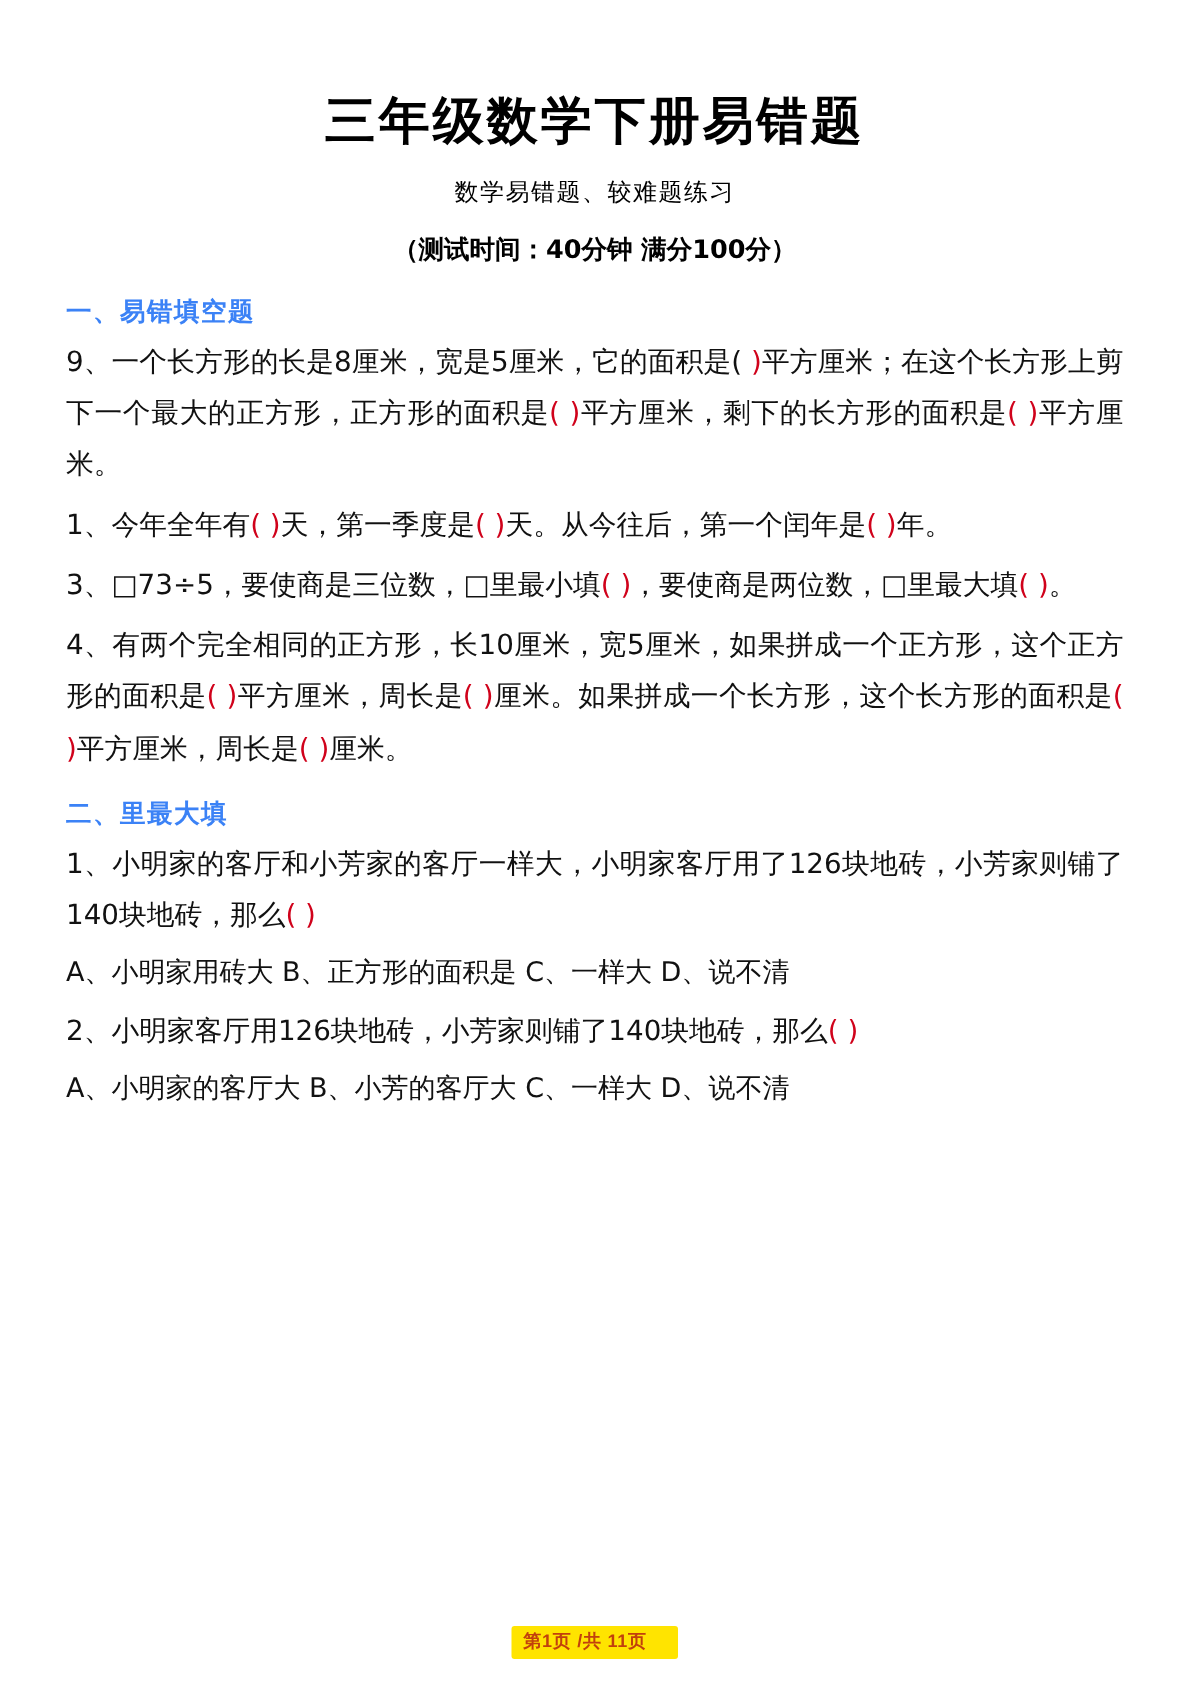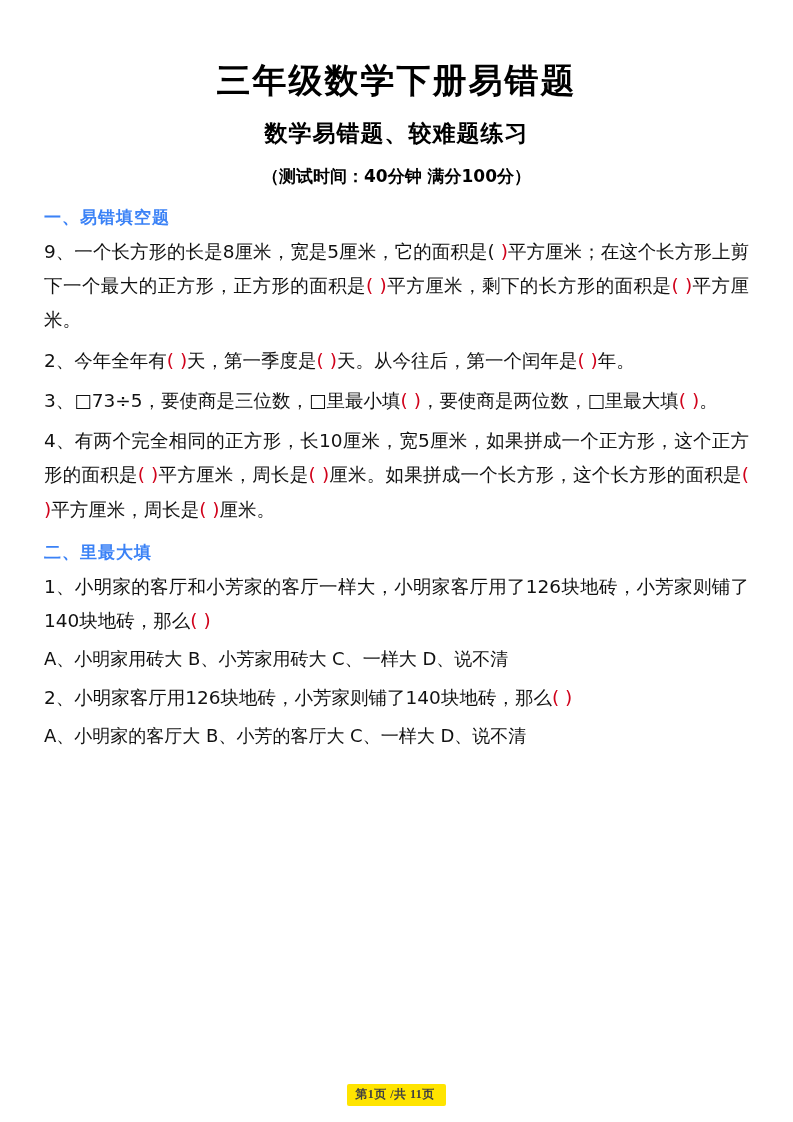--- a/index.html
+++ b/index.html
@@ -26,22 +26,22 @@
     text-align: center;
     font-size: 34px;
     font-weight: bold;
     letter-spacing: 2px;
     margin: 18px 0 4px 0;
     color: #000000;
     font-family: "DejaVu Sans", sans-serif;
   }
   .doc-subtitle {
     text-align: center;
-    font-size: 23px;
-    font-weight: bold;
+    font-size: 16px;
+    font-weight: normal;
     letter-spacing: 1px;
     margin: 14px 0 2px 0;
     color: #000000;
     font-family: "DejaVu Sans", sans-serif;
   }
   .doc-meta {
     text-align: center;
     font-size: 17px;
     font-weight: bold;
     margin: 16px 0 18px 0;
@@ -75,47 +75,47 @@
   .footer-badge {
     position: absolute;
     left: 0;
     right: 0;
     bottom: 16px;
     text-align: center;
   }
   .footer-badge span {
     display: inline-block;
     background: #ffe400;
-    color: #404040;
+    color: #c2410c;
     font-size: 12px;
     font-weight: bold;
-    padding: 2px 11px 3px 8px;
+    padding: 2px 21px 3px 8px;
     border-radius: 2px;
     letter-spacing: 0.5px;
-    font-family: Liberation Serif, serif;
+    font-family: Liberation Sans, sans-serif;
   }
 </style>
 </head>
 <body>
 
 <div class="page">
 
   <div class="doc-title">三年级数学下册易错题</div>
   <div class="doc-subtitle">数学易错题、较难题练习</div>
   <div class="doc-meta">（测试时间：40分钟  满分100分）</div>
 
   <div id="sections-container">
       <div class="section-heading">一、易错填空题</div>
       <div class="q"><span>9、一个长方形的长是8厘米，宽是5厘米，它的面积是(</span><span class="blank">          )</span><span>平方厘米；在这个长方形上剪下一个最大的正方形，正方形的面积是</span><span class="blank">(          )</span><span>平方厘米，剩下的长方形的面积是</span><span class="blank">(          )</span><span>平方厘米。</span></div>
-      <div class="q"><span>2、今年全年有</span><span class="blank">(          )</span><span>天，第一季度是</span><span class="blank">(          )</span><span>天。从今往后，第一个闰年是</span><span class="blank">(          )</span><span>年。</span></div>
+      <div class="q"><span>1、今年全年有</span><span class="blank">(          )</span><span>天，第一季度是</span><span class="blank">(          )</span><span>天。从今往后，第一个闰年是</span><span class="blank">(          )</span><span>年。</span></div>
       <div class="q"><span>3、□73÷5，要使商是三位数，□里最小填</span><span class="blank">(          )</span><span>，要使商是两位数，□里最大填</span><span class="blank">(          )</span><span>。</span></div>
       <div class="q"><span>4、有两个完全相同的正方形，长10厘米，宽5厘米，如果拼成一个正方形，这个正方形的面积是</span><span class="blank">(          )</span><span>平方厘米，周长是</span><span class="blank">(          )</span><span>厘米。如果拼成一个长方形，这个长方形的面积是</span><span class="blank">(          )</span><span>平方厘米，周长是</span><span class="blank">(          )</span><span>厘米。</span></div>
       <div class="section-heading">二、里最大填</div>
       <div class="q"><span>1、小明家的客厅和小芳家的客厅一样大，小明家客厅用了126块地砖，小芳家则铺了140块地砖，那么</span><span class="blank">(          )</span></div>
-      <div class="q choices"><span>A、小明家用砖大   B、小芳家用砖大    C、一样大    D、说不清</span></div>
+      <div class="q choices"><span>A、小明家用砖大   B、正方形的面积是    C、一样大    D、说不清</span></div>
       <div class="q"><span>2、小明家客厅用126块地砖，小芳家则铺了140块地砖，那么</span><span class="blank">(           )</span></div>
       <div class="q choices"><span>A、小明家的客厅大     B、小芳的客厅大   C、一样大     D、说不清</span></div>
     </div>
 
   <div class="footer-badge">
     <span>第1页 /共 11页</span>
   </div>
 
 </div>
 

